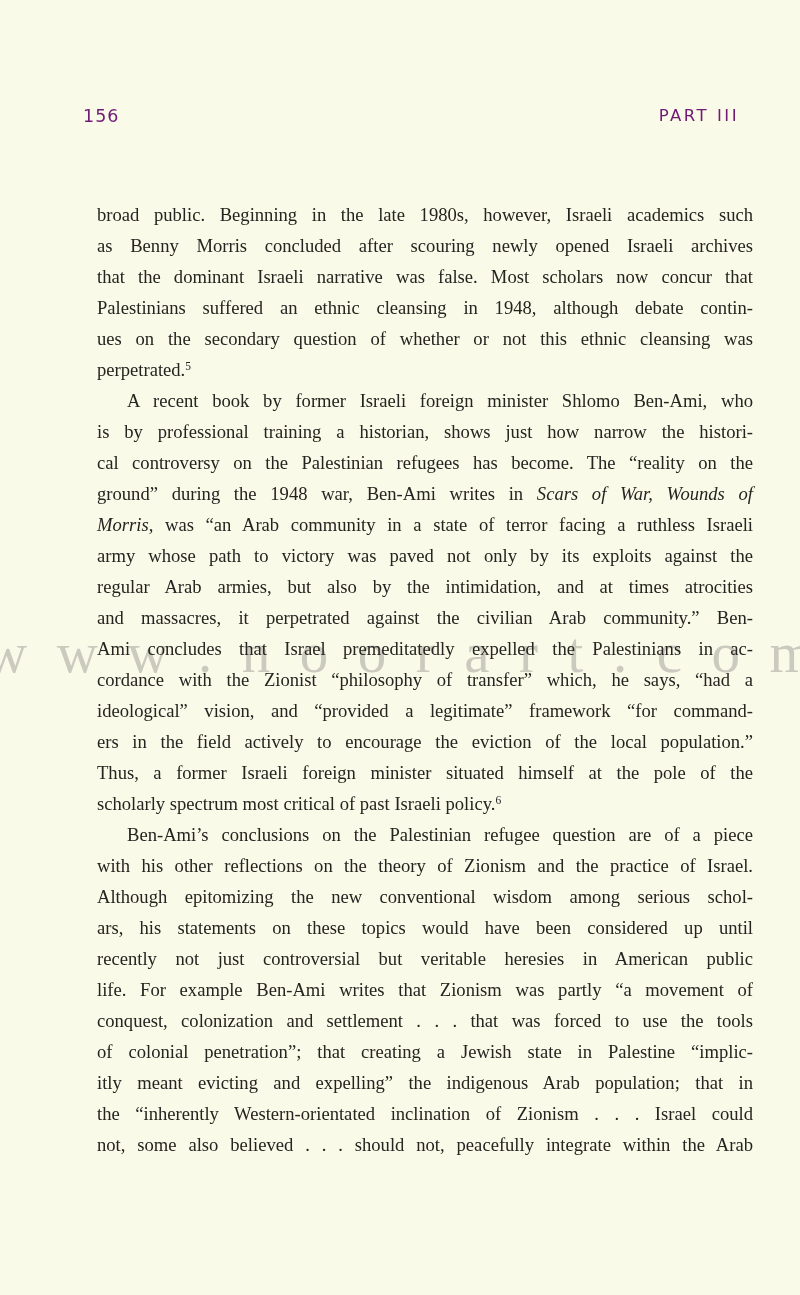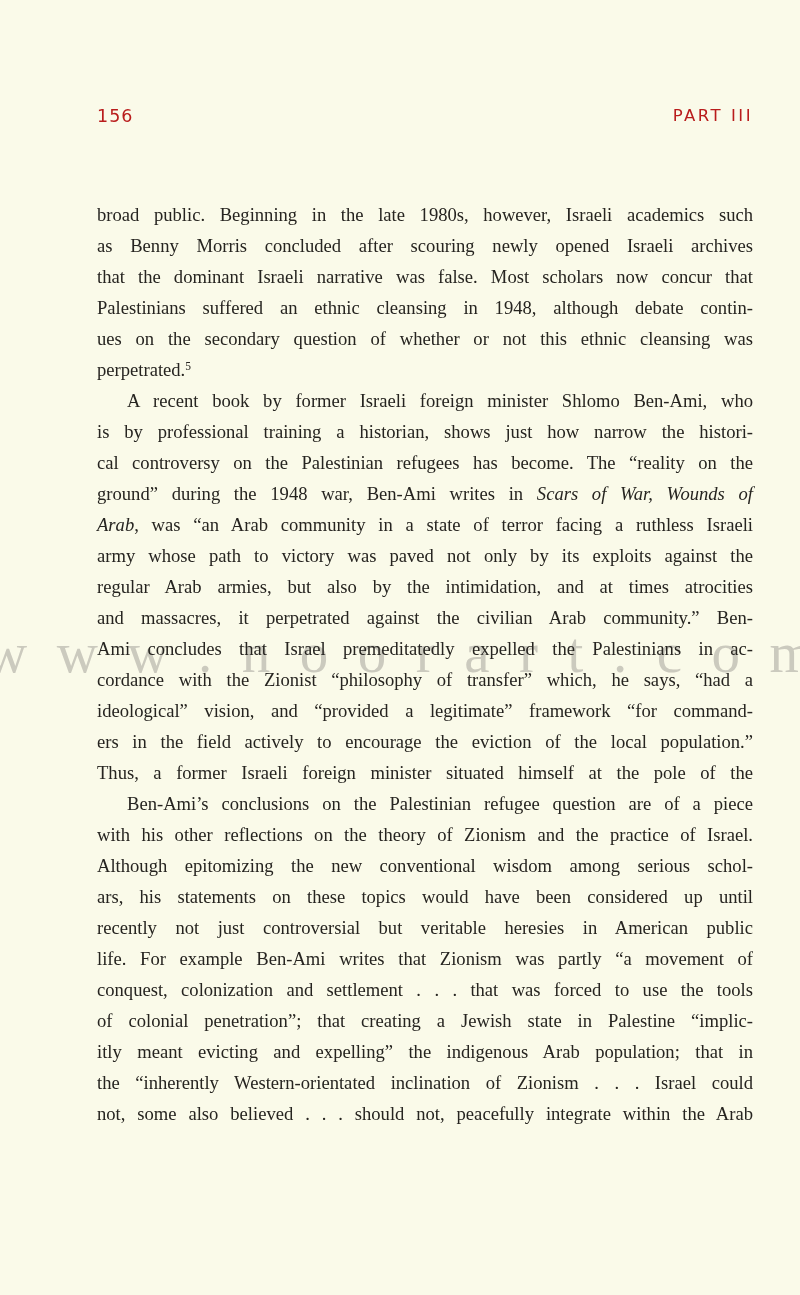--- a/index.html
+++ b/index.html
@@ -10,24 +10,24 @@
   }
   .page {
     position: relative;
     width: 800px; height: 1295px;
     background: #fafae9;
     overflow: hidden;
   }
   
   .header {
     position: absolute;
-    left: 97px; top: 106px;
+    left: 83px; top: 106px;
     width: 656px; height: 24px;
     font-family: "DejaVu Sans", "Liberation Sans", sans-serif;
-    color: #b91c1c;
+    color: #701a75;
   }
   .pagenum {
     position: absolute; left: 0; top: 0;
     font-size: 17.5px; letter-spacing: 1px;
   }
   .part {
     position: absolute; left: 0; top: 0;
     width: 100%;
     text-align: right;
     font-size: 16.5px; letter-spacing: 2.5px;
@@ -88,29 +88,30 @@
       <div class="line"><span>broad public. Beginning in the late 1980s, however, Israeli academics such</span></div>
       <div class="line"><span>as Benny Morris concluded after scouring newly opened Israeli archives</span></div>
       <div class="line"><span>that the dominant Israeli narrative was false. Most scholars now concur that</span></div>
       <div class="line"><span>Palestinians suffered an ethnic cleansing in 1948, although debate contin-</span></div>
       <div class="line"><span>ues on the secondary question of whether or not this ethnic cleansing was</span></div>
       <div class="line flush"><span>perpetrated.</span><sup>5</sup></div>
       <div class="line indent"><span>A recent book by former Israeli foreign minister Shlomo Ben-Ami, who</span></div>
       <div class="line"><span>is by professional training a historian, shows just how narrow the histori-</span></div>
       <div class="line"><span>cal controversy on the Palestinian refugees has become. The “reality on the</span></div>
       <div class="line"><span>ground” during the 1948 war, Ben-Ami writes in </span><em>Scars of War, Wounds of</em></div>
-      <div class="line"><em>Arab</em><span>, was “an Arab community in a state of terror facing a ruthless Israeli</span></div>
+      <div class="line"><em>Morris</em><span>, was “an Arab community in a state of terror facing a ruthless Israeli</span></div>
       <div class="line"><span>army whose path to victory was paved not only by its exploits against the</span></div>
       <div class="line"><span>regular Arab armies, but also by the intimidation, and at times atrocities</span></div>
       <div class="line"><span>and massacres, it perpetrated against the civilian Arab community.” Ben-</span></div>
       <div class="line"><span>Ami concludes that Israel premeditatedly expelled the Palestinians in ac-</span></div>
       <div class="line"><span>cordance with the Zionist “philosophy of transfer” which, he says, “had a</span></div>
       <div class="line"><span>ideological” vision, and “provided a legitimate” framework “for command-</span></div>
       <div class="line"><span>ers in the field actively to encourage the eviction of the local population.”</span></div>
       <div class="line"><span>Thus, a former Israeli foreign minister situated himself at the pole of the</span></div>
+      <div class="line flush"><span>scholarly spectrum most critical of past Israeli policy.</span><sup>6</sup></div>
       <div class="line indent"><span>Ben-Ami’s conclusions on the Palestinian refugee question are of a piece</span></div>
       <div class="line"><span>with his other reflections on the theory of Zionism and the practice of Israel.</span></div>
       <div class="line"><span>Although epitomizing the new conventional wisdom among serious schol-</span></div>
       <div class="line"><span>ars, his statements on these topics would have been considered up until</span></div>
       <div class="line"><span>recently not just controversial but veritable heresies in American public</span></div>
       <div class="line"><span>life. For example Ben-Ami writes that Zionism was partly “a movement of</span></div>
       <div class="line"><span>conquest, colonization and settlement . . . that was forced to use the tools</span></div>
       <div class="line"><span>of colonial penetration”; that creating a Jewish state in Palestine “implic-</span></div>
       <div class="line"><span>itly meant evicting and expelling” the indigenous Arab population; that in</span></div>
       <div class="line"><span>the “inherently Western-orientated inclination of Zionism . . . Israel could</span></div>

